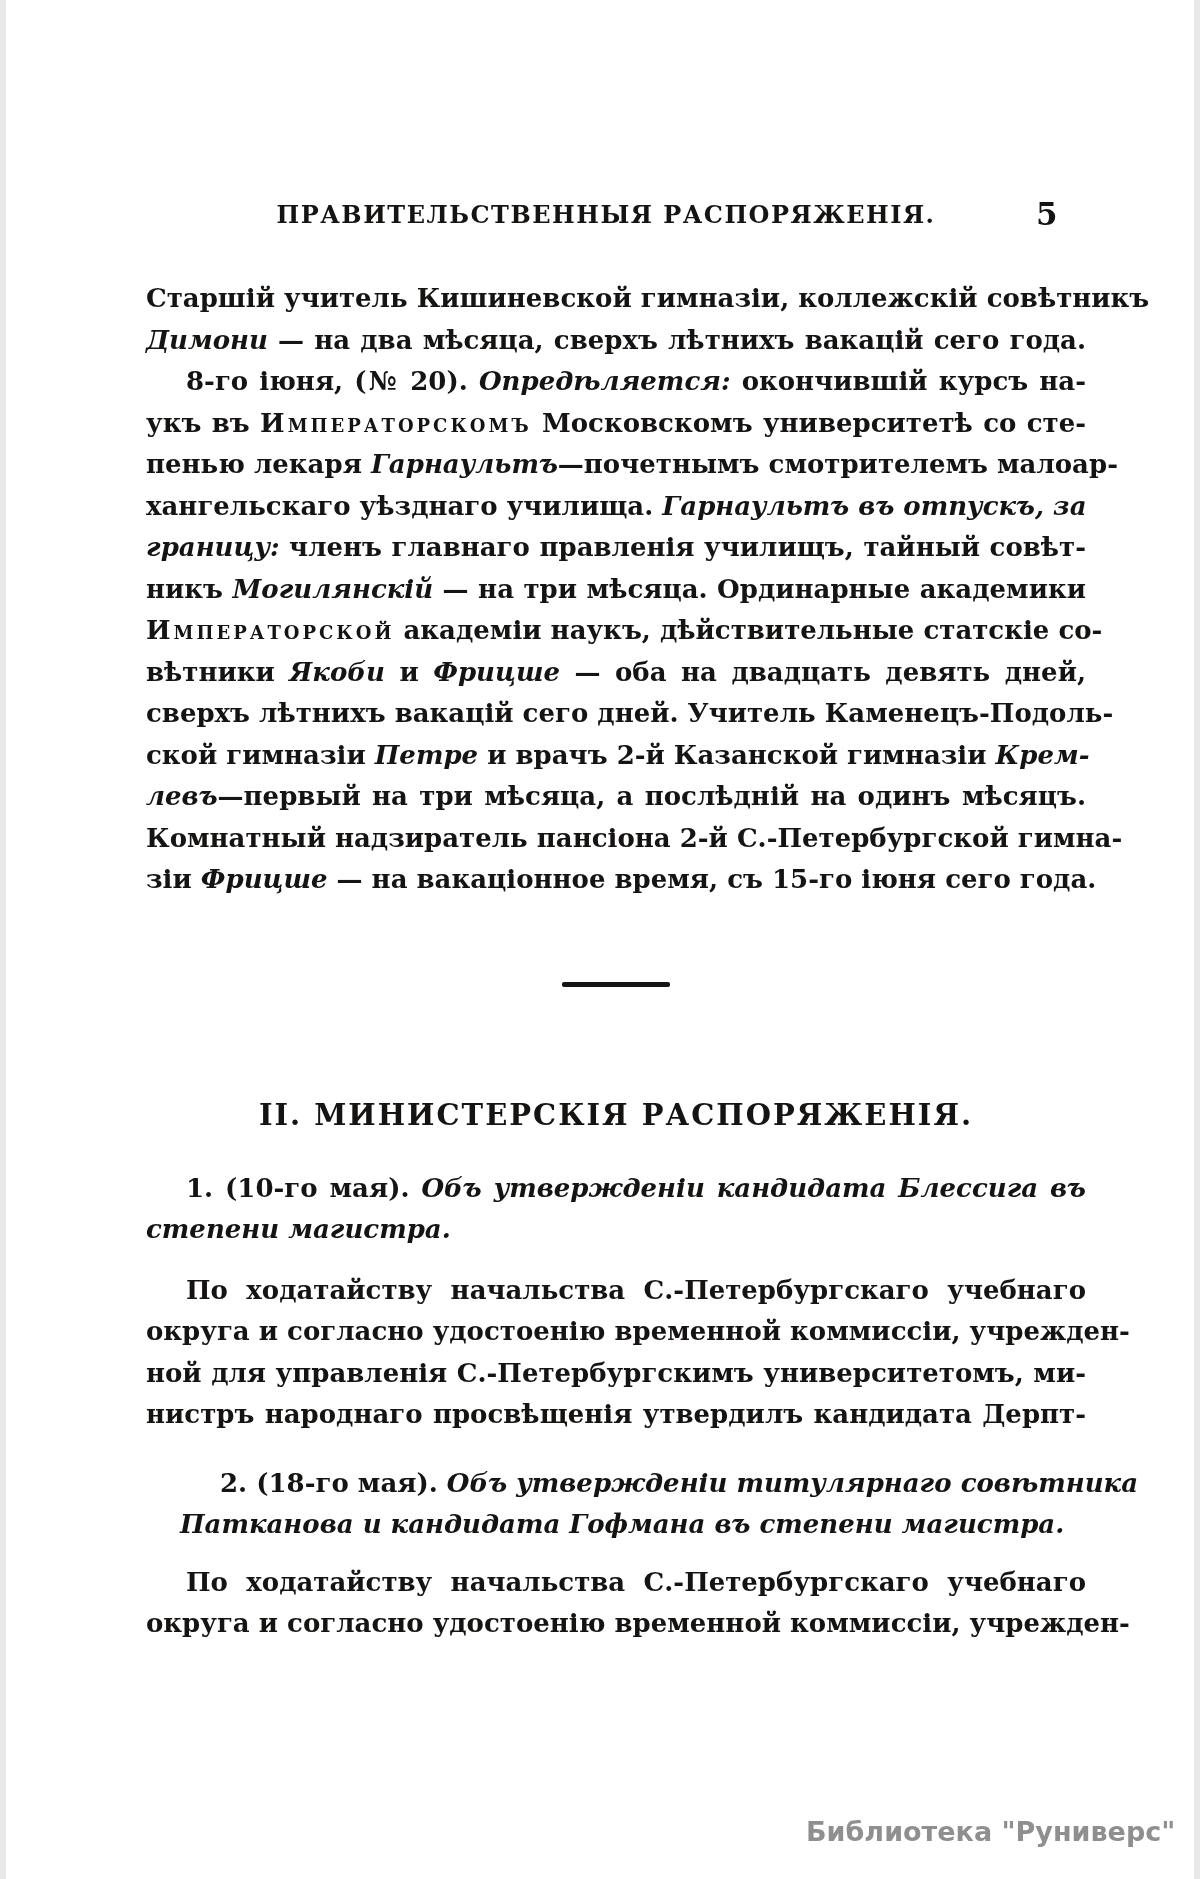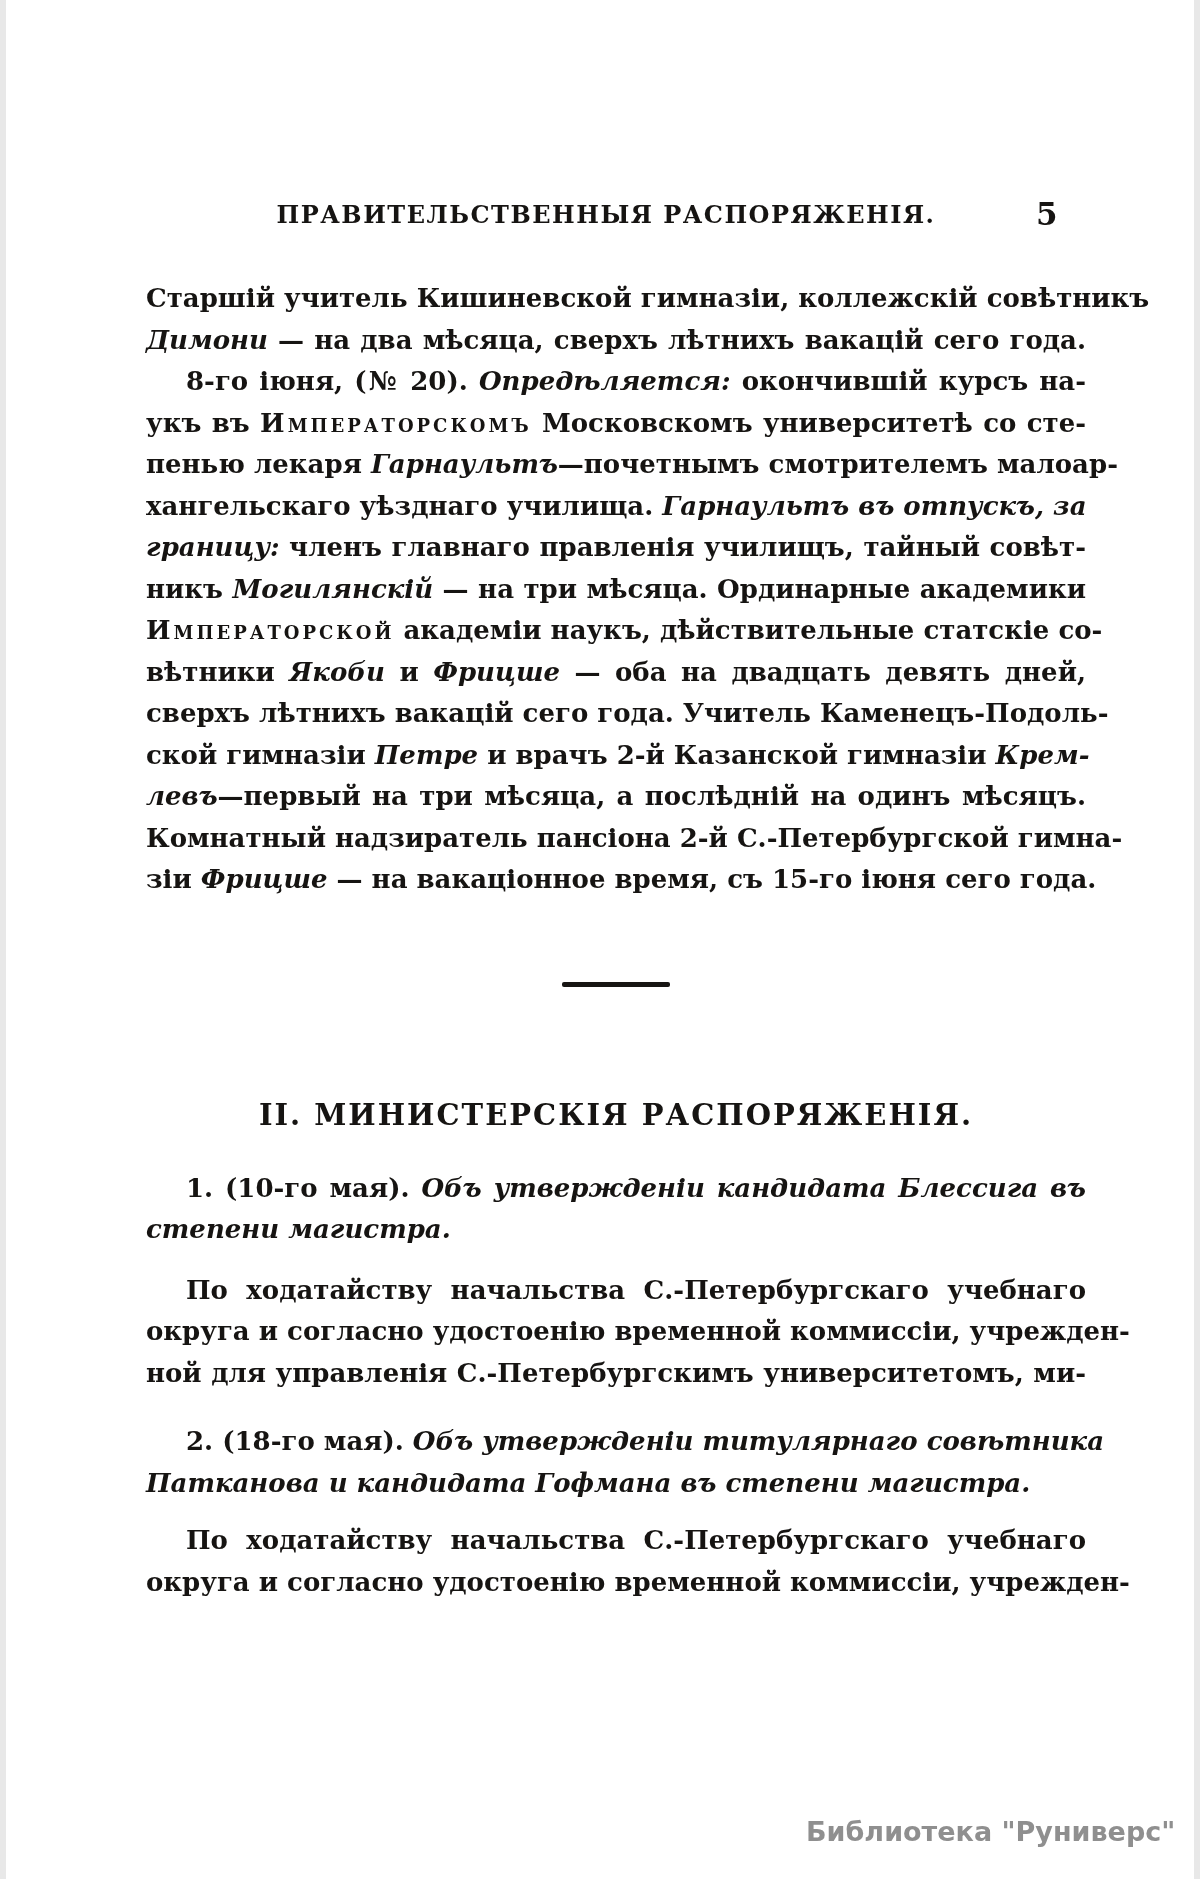--- a/index.html
+++ b/index.html
@@ -73,21 +73,21 @@
   .section-heading {
     margin: 108px 0 0 0;
     font-size: 29px;
     line-height: 40px;
     font-weight: 700;
     letter-spacing: 2px;
     text-align: center;
   }
   [data-name="item-1-heading"] { margin-top: 33px; }
   [data-name="item-1-body"]    { margin-top: 19px; }
-  [data-name="item-2-heading"] { margin-top: 27px; }
+  [data-name="item-2-heading"] { margin-top: 27px; margin-left: 34px; }
   [data-name="item-2-body"]    { margin-top: 16px; }
   .watermark {
     position: absolute;
     top: 1816px;
     left: 800px;
     font-family: "DejaVu Sans", "Liberation Sans", sans-serif;
     font-size: 27px;
     font-weight: 700;
     color: #8f8f8f;
     white-space: nowrap;
@@ -107,36 +107,37 @@
       </div>
       <div class="para" data-name="appointments-paragraph">
         <div class="line indent" data-name="text-line"><span class="seg normal" data-name="text-segment">8-го іюня, (№ 20). </span><span class="seg italic" data-name="text-segment">Опредѣляется:</span><span class="seg normal" data-name="text-segment"> окончившій курсъ на-</span></div>
         <div class="line" data-name="text-line"><span class="seg normal" data-name="text-segment">укъ въ </span><span class="seg smallcaps" data-name="text-segment">Императорскомъ</span><span class="seg normal" data-name="text-segment"> Московскомъ университетѣ со сте-</span></div>
         <div class="line" data-name="text-line"><span class="seg normal" data-name="text-segment">пенью лекаря </span><span class="seg italic" data-name="text-segment">Гарнаультъ</span><span class="seg normal" data-name="text-segment">—почетнымъ смотрителемъ малоар-</span></div>
         <div class="line" data-name="text-line"><span class="seg normal" data-name="text-segment">хангельскаго уѣзднаго училища. </span><span class="seg italic" data-name="text-segment">Гарнаультъ въ отпускъ, за</span></div>
         <div class="line" data-name="text-line"><span class="seg italic" data-name="text-segment">границу:</span><span class="seg normal" data-name="text-segment"> членъ главнаго правленія училищъ, тайный совѣт-</span></div>
         <div class="line" data-name="text-line"><span class="seg normal" data-name="text-segment">никъ </span><span class="seg italic" data-name="text-segment">Могилянскій</span><span class="seg normal" data-name="text-segment"> — на три мѣсяца. Ординарные академики</span></div>
         <div class="line" data-name="text-line"><span class="seg smallcaps" data-name="text-segment">Императорской</span><span class="seg normal" data-name="text-segment"> академіи наукъ, дѣйствительные статскіе со-</span></div>
         <div class="line" data-name="text-line"><span class="seg normal" data-name="text-segment">вѣтники </span><span class="seg italic" data-name="text-segment">Якоби</span><span class="seg normal" data-name="text-segment"> и </span><span class="seg italic" data-name="text-segment">Фрицше</span><span class="seg normal" data-name="text-segment"> — оба на двадцать девять дней,</span></div>
-        <div class="line" data-name="text-line"><span class="seg normal" data-name="text-segment">сверхъ лѣтнихъ вакацій сего года. Учитель Каменецъ-Подоль-</span></div>
+        <div class="line" data-name="text-line"><span class="seg normal" data-name="text-segment">сверхъ лѣтнихъ вакацій сего дней. Учитель Каменецъ-Подоль-</span></div>
         <div class="line" data-name="text-line"><span class="seg normal" data-name="text-segment">ской гимназіи </span><span class="seg italic" data-name="text-segment">Петре</span><span class="seg normal" data-name="text-segment"> и врачъ 2-й Казанской гимназіи </span><span class="seg italic" data-name="text-segment">Крем-</span></div>
         <div class="line" data-name="text-line"><span class="seg italic" data-name="text-segment">левъ</span><span class="seg normal" data-name="text-segment">—первый на три мѣсяца, а послѣдній на одинъ мѣсяцъ.</span></div>
         <div class="line" data-name="text-line"><span class="seg normal" data-name="text-segment">Комнатный надзиратель пансіона 2-й С.-Петербургской гимна-</span></div>
         <div class="line" data-name="text-line"><span class="seg normal" data-name="text-segment">зіи </span><span class="seg italic" data-name="text-segment">Фрицше</span><span class="seg normal" data-name="text-segment"> — на вакаціонное время, съ 15-го іюня сего года.</span></div>
       </div>
       <div class="divider" data-name="section-divider"></div>
       <div class="section-heading" data-name="ministerial-heading">II. МИНИСТЕРСКІЯ РАСПОРЯЖЕНІЯ.</div>
       <div class="para" data-name="item-1-heading">
         <div class="line indent" data-name="text-line"><span class="seg normal" data-name="text-segment">1. (10-го мая). </span><span class="seg italic" data-name="text-segment">Объ утвержденіи кандидата Блессига въ</span></div>
         <div class="line no-just" data-name="text-line"><span class="seg italic" data-name="text-segment">степени магистра.</span></div>
       </div>
       <div class="para" data-name="item-1-body">
         <div class="line indent" data-name="text-line"><span class="seg normal" data-name="text-segment">По ходатайству начальства С.-Петербургскаго учебнаго</span></div>
         <div class="line" data-name="text-line"><span class="seg normal" data-name="text-segment">округа и согласно удостоенію временной коммиссіи, учрежден-</span></div>
         <div class="line" data-name="text-line"><span class="seg normal" data-name="text-segment">ной для управленія С.-Петербургскимъ университетомъ, ми-</span></div>
+        <div class="line" data-name="text-line"><span class="seg normal" data-name="text-segment">нистръ народнаго просвѣщенія утвердилъ кандидата Дерпт-</span></div>
       </div>
       <div class="para" data-name="item-2-heading">
         <div class="line indent" data-name="text-line"><span class="seg normal" data-name="text-segment">2. (18-го мая). </span><span class="seg italic" data-name="text-segment">Объ утвержденіи титулярнаго совѣтника</span></div>
         <div class="line no-just" data-name="text-line"><span class="seg italic" data-name="text-segment">Патканова и кандидата Гофмана въ степени магистра.</span></div>
       </div>
       <div class="para" data-name="item-2-body">
         <div class="line indent" data-name="text-line"><span class="seg normal" data-name="text-segment">По ходатайству начальства С.-Петербургскаго учебнаго</span></div>
         <div class="line" data-name="text-line"><span class="seg normal" data-name="text-segment">округа и согласно удостоенію временной коммиссіи, учрежден-</span></div>
       </div>
     </div>

